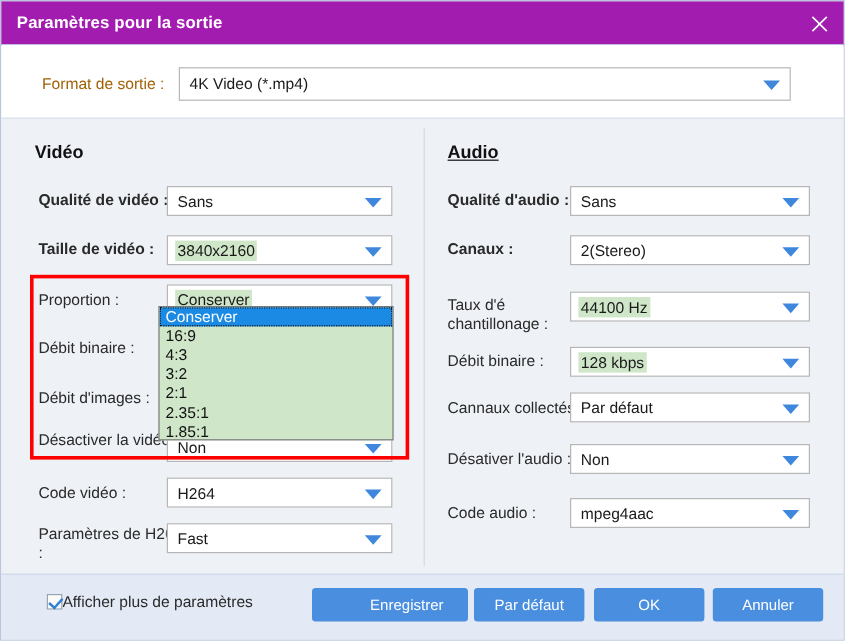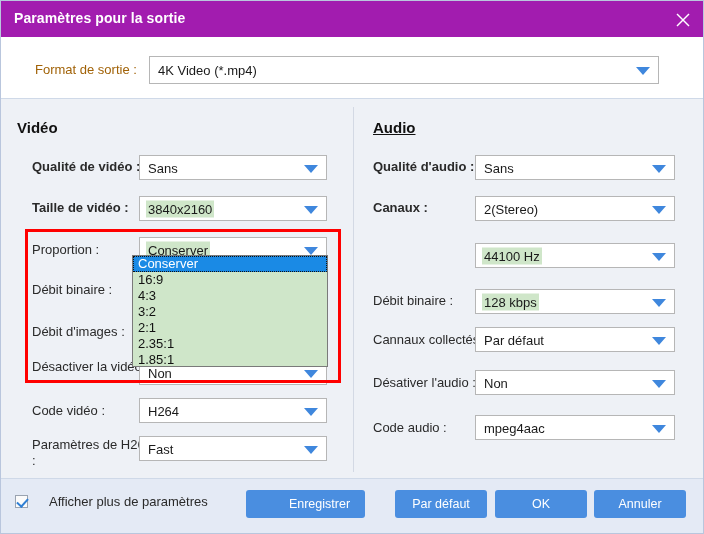--- a/index.html
+++ b/index.html
@@ -87,21 +87,21 @@
   }
   .divider {
     position: absolute; left: 352px; top: 106px;
     width: 1px; height: 365px;
     background: #d3d9e4;
   }
   .sec-title {
     position: absolute;
     font-size: 15px; font-weight: bold; color: #111;
   }
-  #video-title { left: 16px; top: 118px; }
+  #video-title { left: 28px; top: 118px; }
   #audio-title { left: 372px; top: 118px; text-decoration: underline; }
 
   .fld-label {
     position: absolute;
     font-size: 13px; color: #2a2a2a;
     line-height: 16px;
     width: 120px;
   }
   .fld-label.b { font-weight: bold; }
 
@@ -150,22 +150,22 @@
 
   
   .footer {
     position: absolute; left: 0; top: 477px;
     width: 704px; height: 57px;
     background: #e4eaf5;
     border-top: 1px solid #cfd9e8;
     box-sizing: border-box;
   }
   .chk-wrap {
-    position: absolute; left: 14px; top: 493px;
-    display: flex; align-items: center; gap: 21px;
+    position: absolute; left: 38px; top: 493px;
+    display: flex; align-items: center; gap: 0;
     cursor: pointer;
   }
   .chk {
     width: 13px; height: 13px;
     background: #fbfbfb;
     border: 1px solid #9aa3b0;
     position: relative;
     box-sizing: border-box;
   }
   .chk:after {
@@ -182,21 +182,21 @@
     position: absolute; top: 489px;
     height: 28px;
     background: #4a8ee0;
     border: none; border-radius: 3px;
     color: #ffffff;
     font-family: "Liberation Sans", sans-serif;
     font-size: 12.5px;
     cursor: pointer;
     padding: 0;
   }
-  #btn-save   { left: 245px; width: 119px; padding-left: 28px; }
+  #btn-save   { left: 259px; width: 130px; padding-left: 28px; }
   #btn-def    { left: 394px; width: 92px;  }
   #btn-ok     { left: 494px; width: 92px;  }
   #btn-cancel { left: 593px; width: 92px;  }
 </style>
 </head>
 <body>
 
 <div id="app">
 
   <div class="titlebar">
@@ -274,20 +274,21 @@
     <div class="val">Sans</div>
     <div class="arrow"></div>
   </div>
 
   <div class="fld-label b rl" style="top:199px;">Canaux :</div>
   <div class="combo rf" style="top:195px;">
     <div class="val">2(Stereo)</div>
     <div class="arrow"></div>
   </div>
 
+  <div class="fld-label rl" style="top:245px;">Taux d'é chantillonage :</div>
   <div class="combo rf" style="top:242px;">
     <div class="val hl">44100 Hz</div>
     <div class="arrow"></div>
   </div>
 
   <div class="fld-label rl" style="top:292px;">Débit binaire :</div>
   <div class="combo rf" style="top:288px;">
     <div class="val hl">128 kbps</div>
     <div class="arrow"></div>
   </div>

